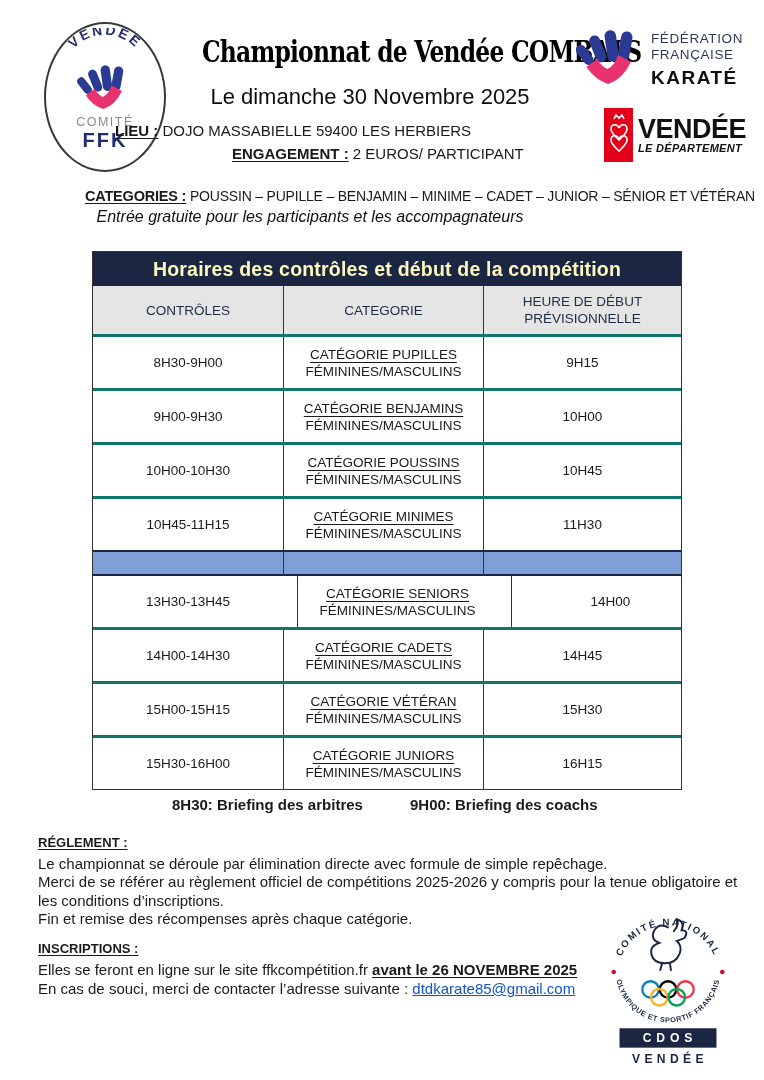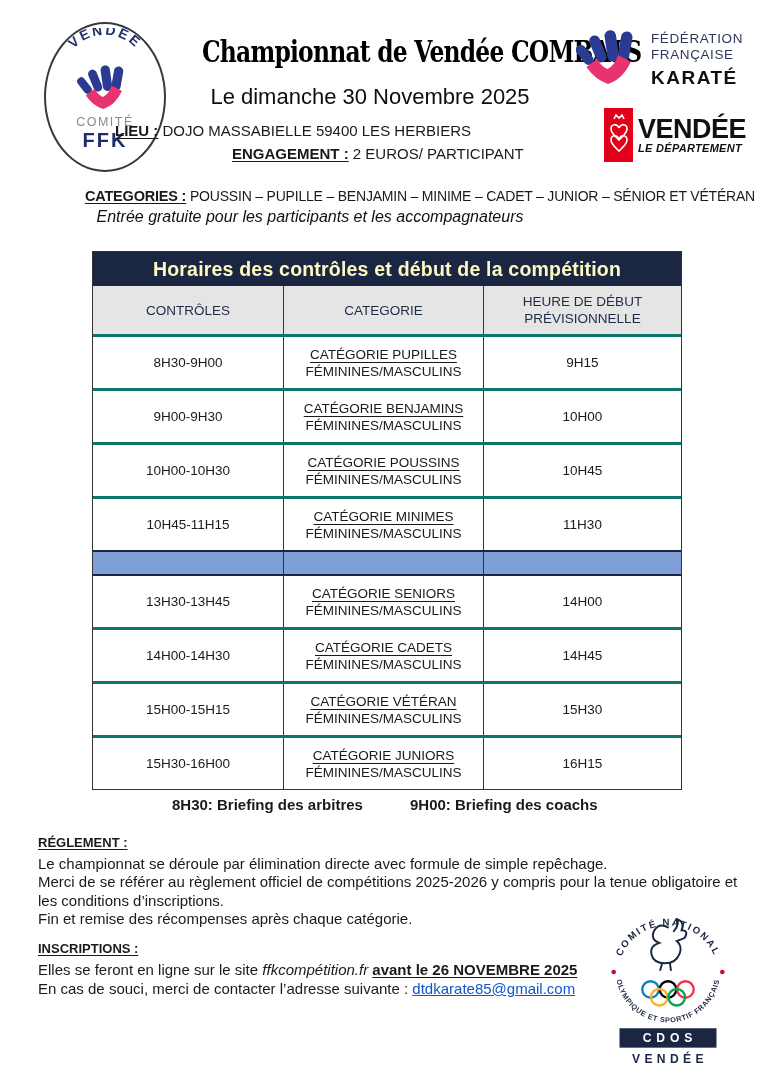--- a/index.html
+++ b/index.html
@@ -63,34 +63,34 @@
   .cell {
     display:flex; flex-direction:column; align-items:center; justify-content:center;
     text-align:center; font-size:13.5px; line-height:17px; padding:2px 4px;
   }
   .cell + .cell { border-left:1px solid #333; }
   .t-row { border-top:3px solid #0f766e; }
   .t-row .cell { height:51px; }
   .cat-main { text-decoration:underline; text-underline-offset:2.5px; }
   .t-sep { border-top:2px solid #1b2742; border-bottom:2px solid #1b2742; background:#7e9fd8; }
   .t-sep .cell { height:22px; }
-  .t-row.after-sep { border-top:none; }
+  .t-row.after-sep { border-top:none;gap:14px; }
 
   
   .briefing-arbitres { position:absolute; left:172px; top:796px; font-weight:bold; font-size:15px; }
   .briefing-coachs   { position:absolute; left:410px; top:796px; font-weight:bold; font-size:15px; }
 
   
   .reglement { position:absolute; left:38px; top:833px; width:700px; font-size:15px; line-height:18.5px; }
   .reglement .sec-label, .inscriptions .sec-label {
     font-weight:bold; text-decoration:underline; text-underline-offset:2px; font-size:13px;
     display:inline-block; margin-bottom:2px;
   }
   .inscriptions { position:absolute; left:38px; top:938px; width:620px; font-size:15px; line-height:19px; }
-  .site-italic { font-style:italic; }
+  .site-italic { }
   .deadline { font-weight:bold; text-decoration:underline; text-underline-offset:2px; }
   .email-link { color:#1155cc; text-decoration:underline; cursor:pointer; }
 
   
   .logo-cdos { position:absolute; left:600px; top:908px; width:136px; }
   .logo-cdos svg { width:136px; height:161px; }
 
   .hidden-defs { position:absolute; width:0; height:0; overflow:hidden; }
 </style>
 </head>

